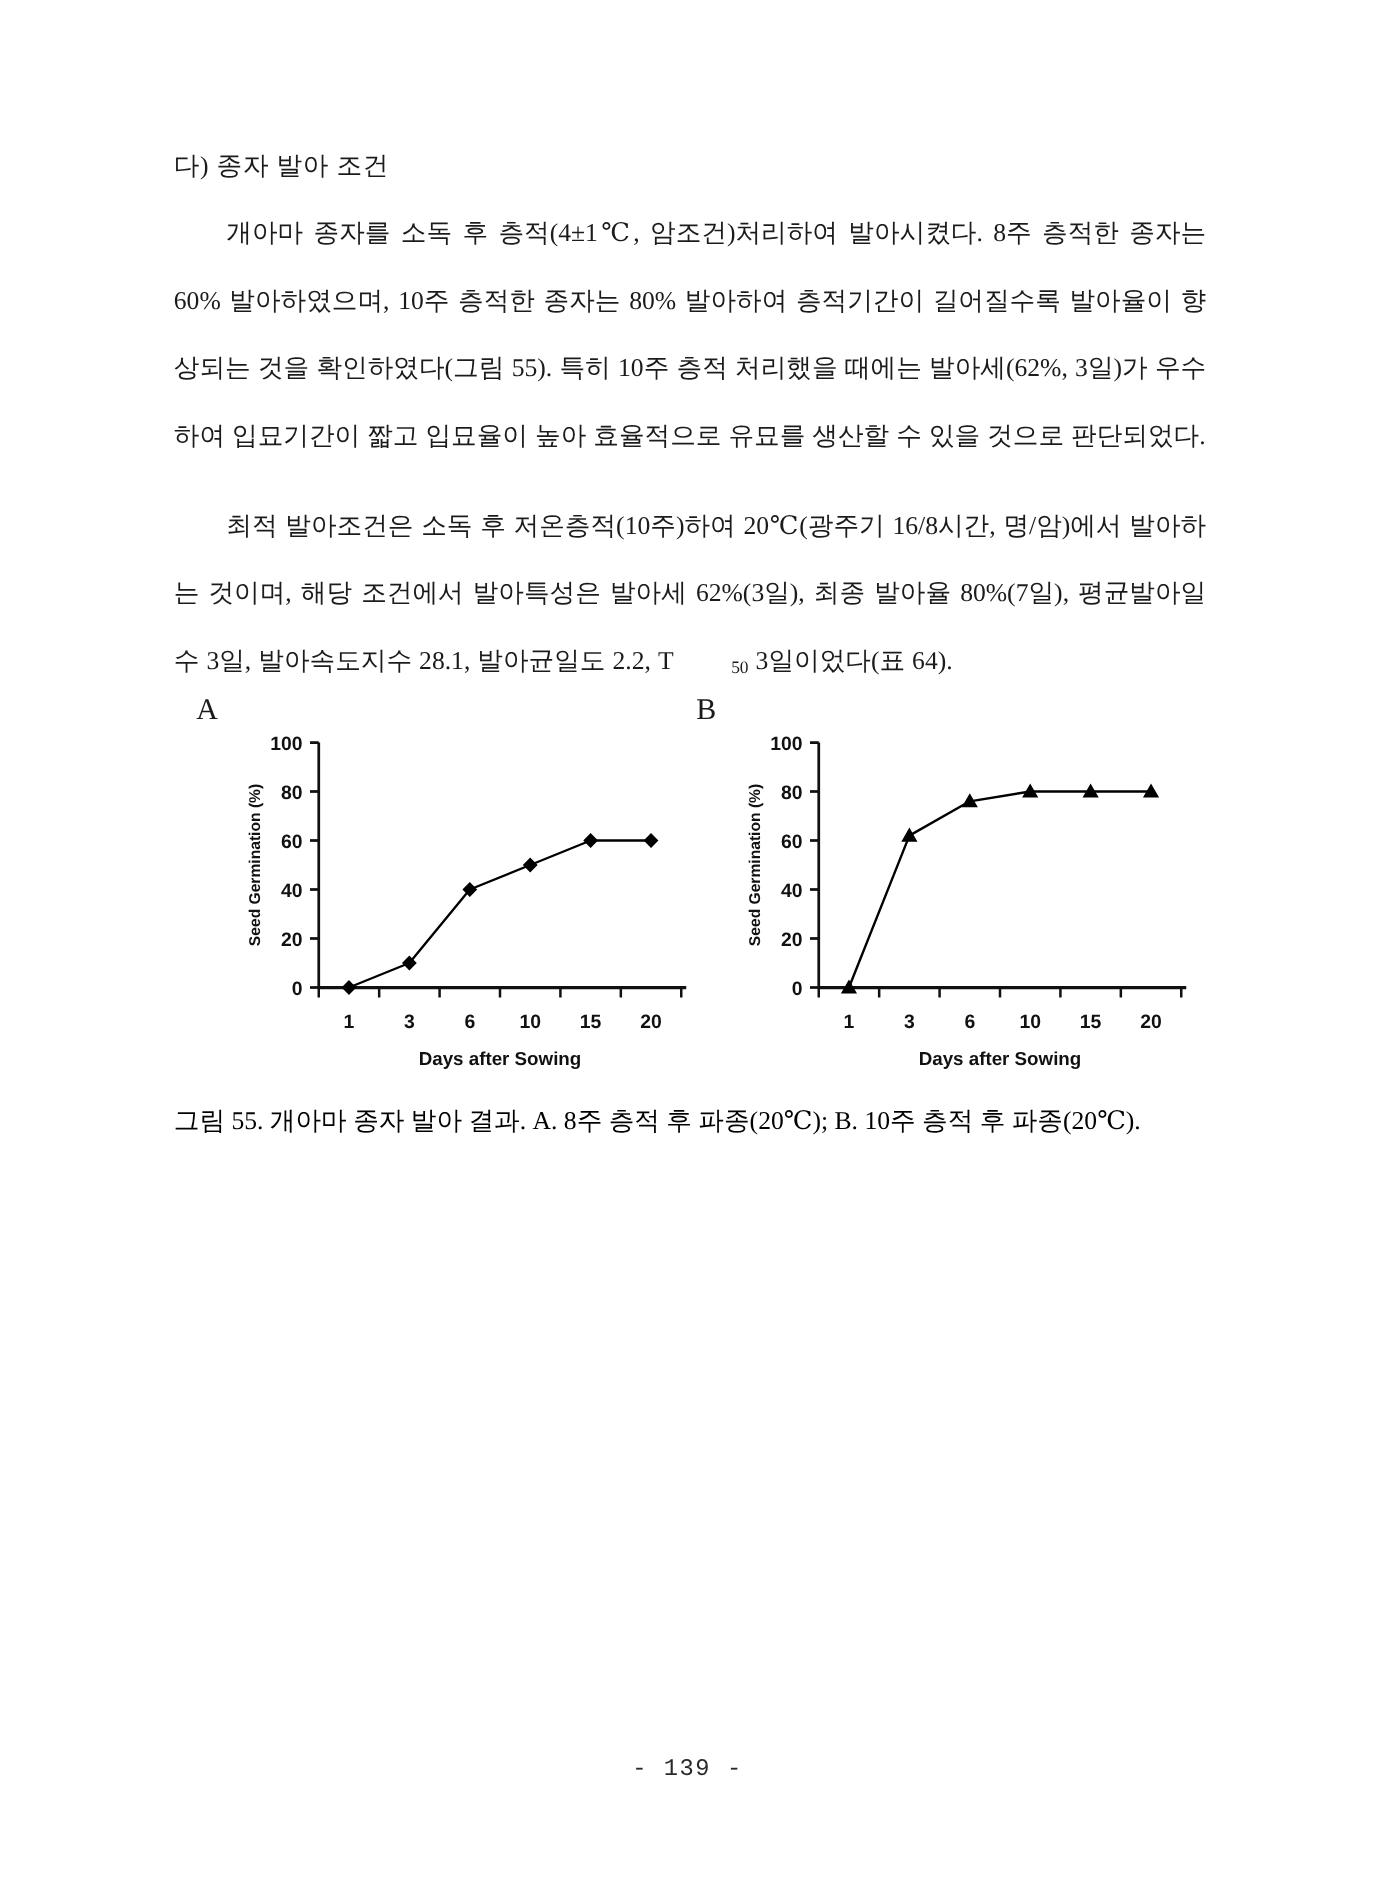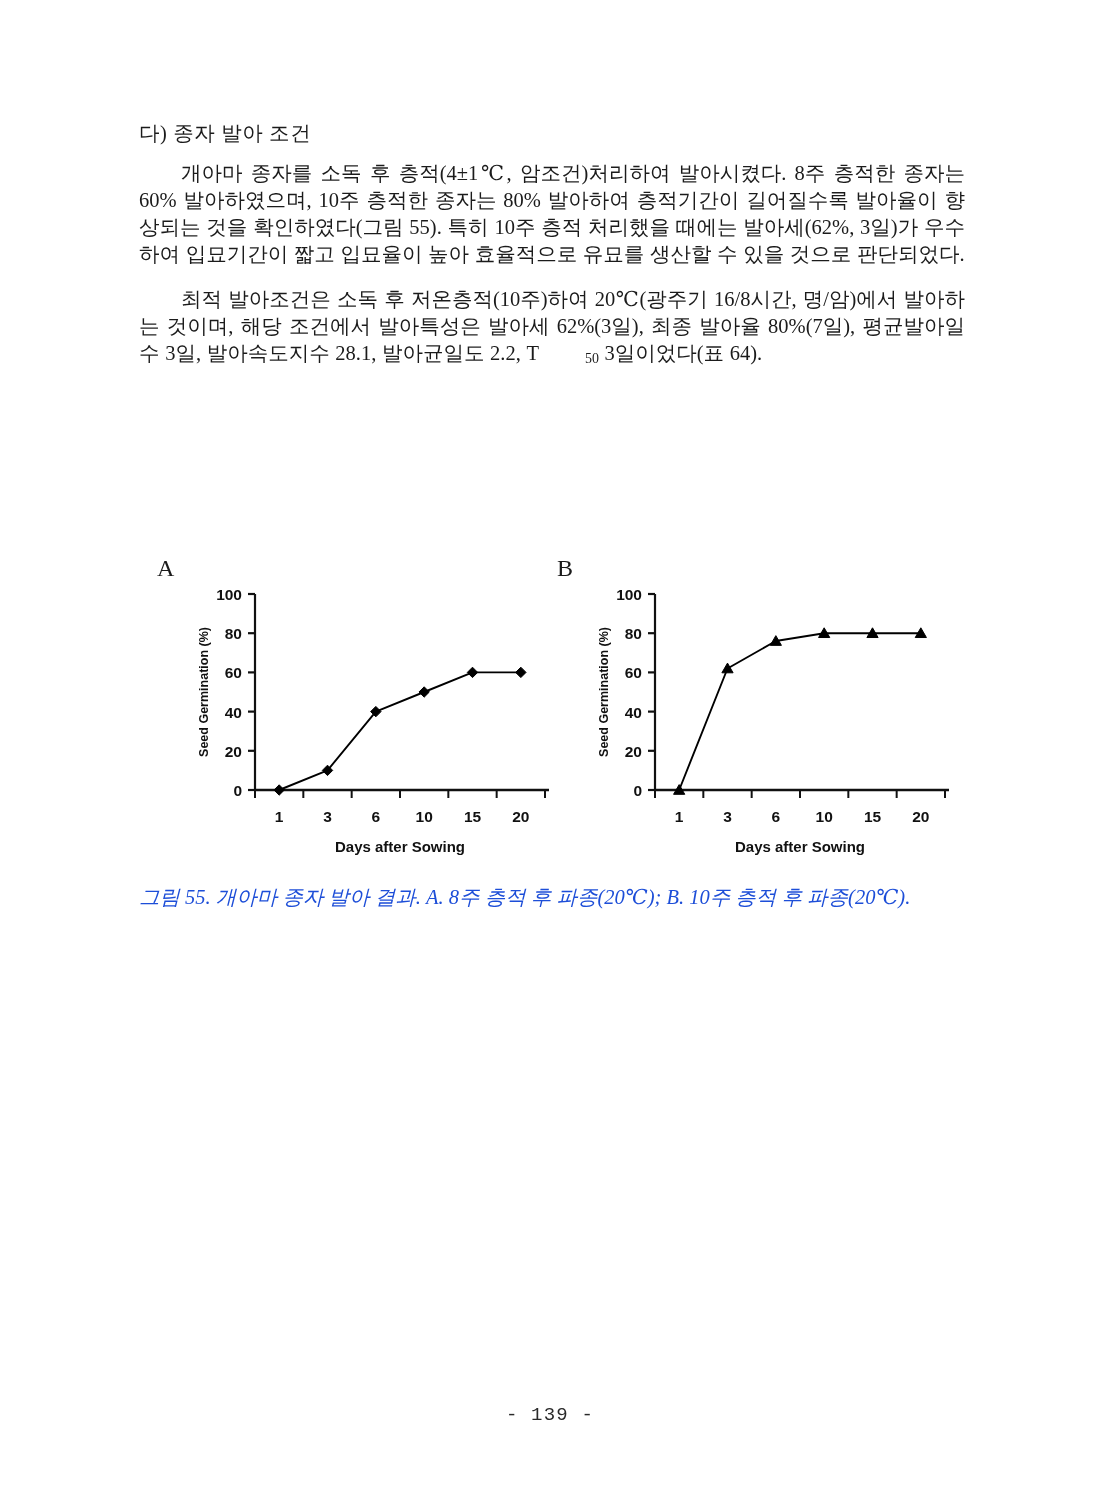--- a/index.html
+++ b/index.html
@@ -33,21 +33,21 @@
   .heading {
     font-size: 20.5px;
     line-height: 30px;
     letter-spacing: 0.6px;
     margin: 0 0 12px 0;
     white-space: pre;
   }
 
   .para {
     font-size: 20.5px;
-    line-height: 27px;
+    line-height: 54px;
     margin: 0 0 6px 0;
     text-align: justify;
     text-justify: inter-character;
     text-indent: 42px;
     word-spacing: 0.5px;
   }
   .para.p2 { margin-top: 18px; }
 
   sub.t50 {
     font-size: 0.68em;
@@ -91,22 +91,21 @@
   }
 
   .cap {
     position: absolute;
     left: 139px;
     top: 878px;
     width: 830px;
     font-size: 20.5px;
     line-height: 38px;
     text-align: justify;
-    color: #1d4ed8;
-    font-style: italic;
+    color: #000000;
   }
 
   .pagenum {
     position: absolute;
     left: 0;
     right: 0;
     top: 1404px;
     text-align: center;
     font-family: Liberation Mono, monospace;
     font-size: 19px;

